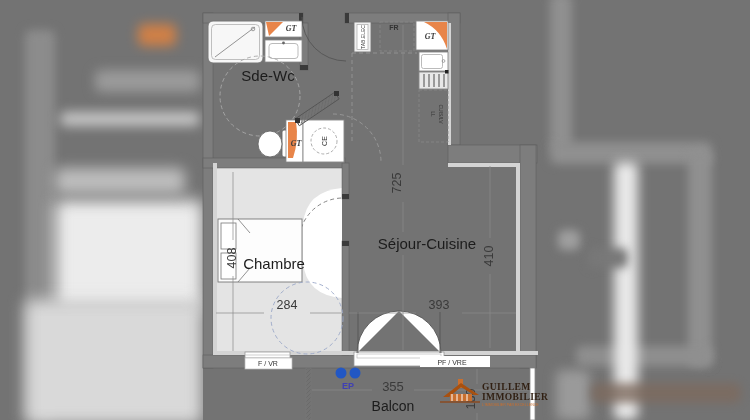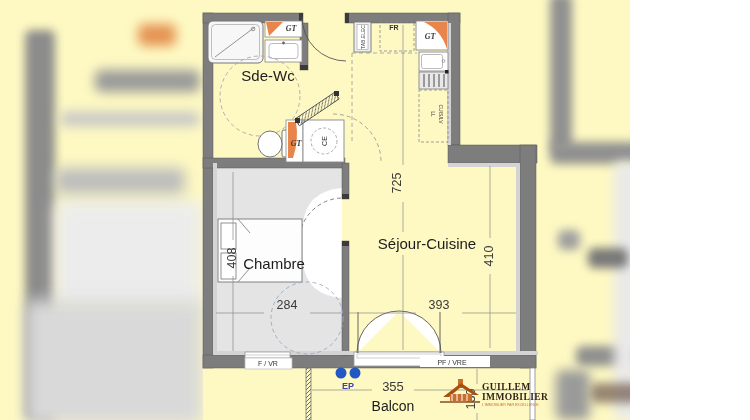--- a/index.html
+++ b/index.html
@@ -1,16 +1,16 @@
 <!DOCTYPE html>
 <html><head>
 <meta charset="utf-8">
 <style>
   html,body{margin:0;padding:0;background:#fff;}
-  .stage{position:relative;width:630px;height:420px;background:#fef9c3;overflow:hidden;
+  .stage{position:relative;width:750px;height:420px;background:#737373;overflow:hidden;
          font-family:"Liberation Sans", sans-serif;}
   .blur-zone{position:absolute;top:0;height:420px;overflow:hidden;}
   .blur-zone .sm{position:absolute;border-radius:6px;}
   svg{position:absolute;left:0;top:0;z-index:2;}
   svg text{font-family:"Liberation Sans", sans-serif;fill:#222;}
   .room-label{font-size:15px;fill:#1c1c1c;}
   .dim{font-size:12.5px;fill:#3a3a3a;}
   .tiny{font-size:5px;fill:#333;}
   .small{font-size:7px;fill:#333;}
   .gt{font-size:8px;font-style:italic;font-family:"Liberation Serif", serif;fill:#3c3c3c;font-weight:bold;}

